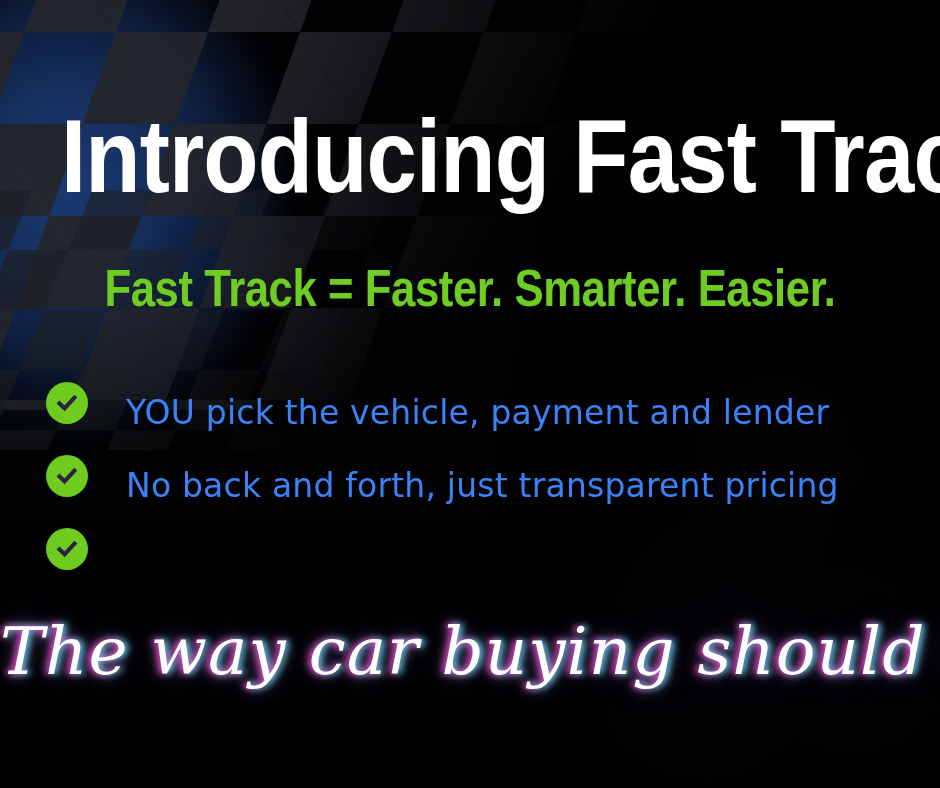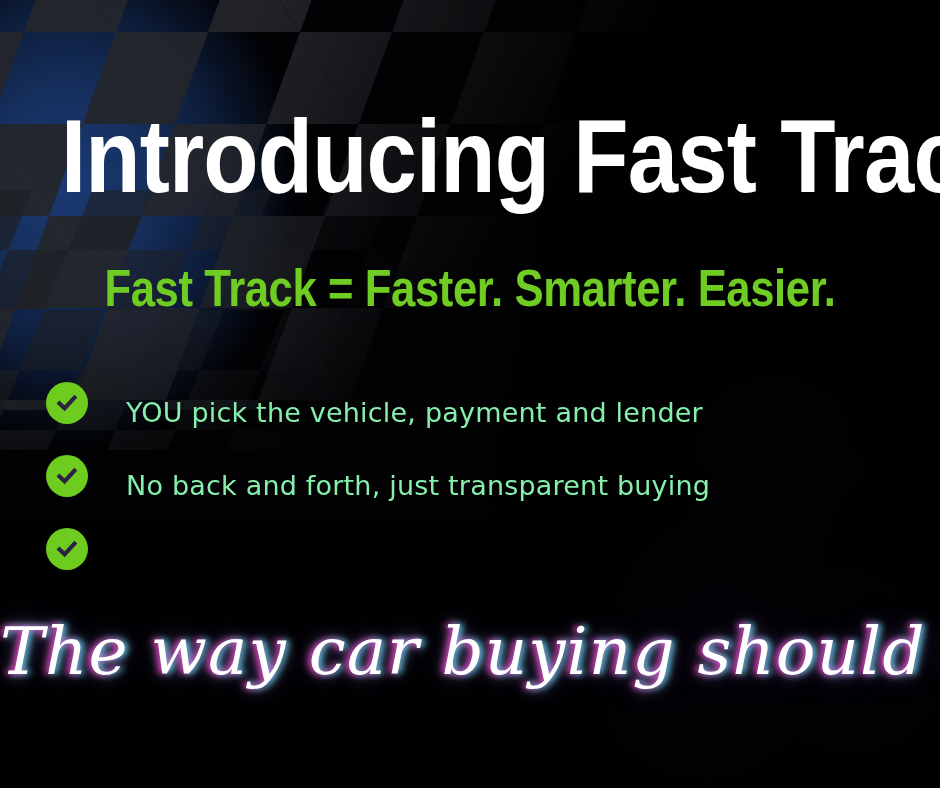--- a/index.html
+++ b/index.html
@@ -154,24 +154,24 @@
     height: 42px;
     border-radius: 50%;
     background: #6ecc1f;
     display: flex;
     align-items: center;
     justify-content: center;
     margin-right: 38px;
   }
   .check-badge svg { display: block; }
   .bullet-text {
-    color: #86efac;
+    color: #3b82f6;
     font-family: "DejaVu Sans", "Liberation Sans", sans-serif;
     font-weight: 400;
-    font-size: 27px;
+    font-size: 33px;
     line-height: 1;
     letter-spacing: .2px;
     white-space: nowrap;
     margin-top: 19px;
   }
 
   .tagline {
     position: absolute;
     left: 0; right: 0;
     top: 614px;
@@ -220,21 +220,21 @@
         </span>
         <span class="bullet-text">YOU pick the vehicle, payment and lender</span>
       </div>
 
       <div class="bullet">
         <span class="check-badge">
           <svg width="24" height="24" viewBox="0 0 24 24" aria-hidden="true">
             <path d="M4.5 12.4 L9.6 17.3 L19.4 6.6" fill="none" stroke="#2b2142" stroke-width="4.2" stroke-linecap="square" stroke-linejoin="miter"></path>
           </svg>
         </span>
-        <span class="bullet-text">No back and forth, just transparent buying</span>
+        <span class="bullet-text">No back and forth, just transparent pricing</span>
       </div>
 
       <div class="bullet">
         <span class="check-badge">
           <svg width="24" height="24" viewBox="0 0 24 24" aria-hidden="true">
             <path d="M4.5 12.4 L9.6 17.3 L19.4 6.6" fill="none" stroke="#2b2142" stroke-width="4.2" stroke-linecap="square" stroke-linejoin="miter"></path>
           </svg>
         </span>
       </div>
 

